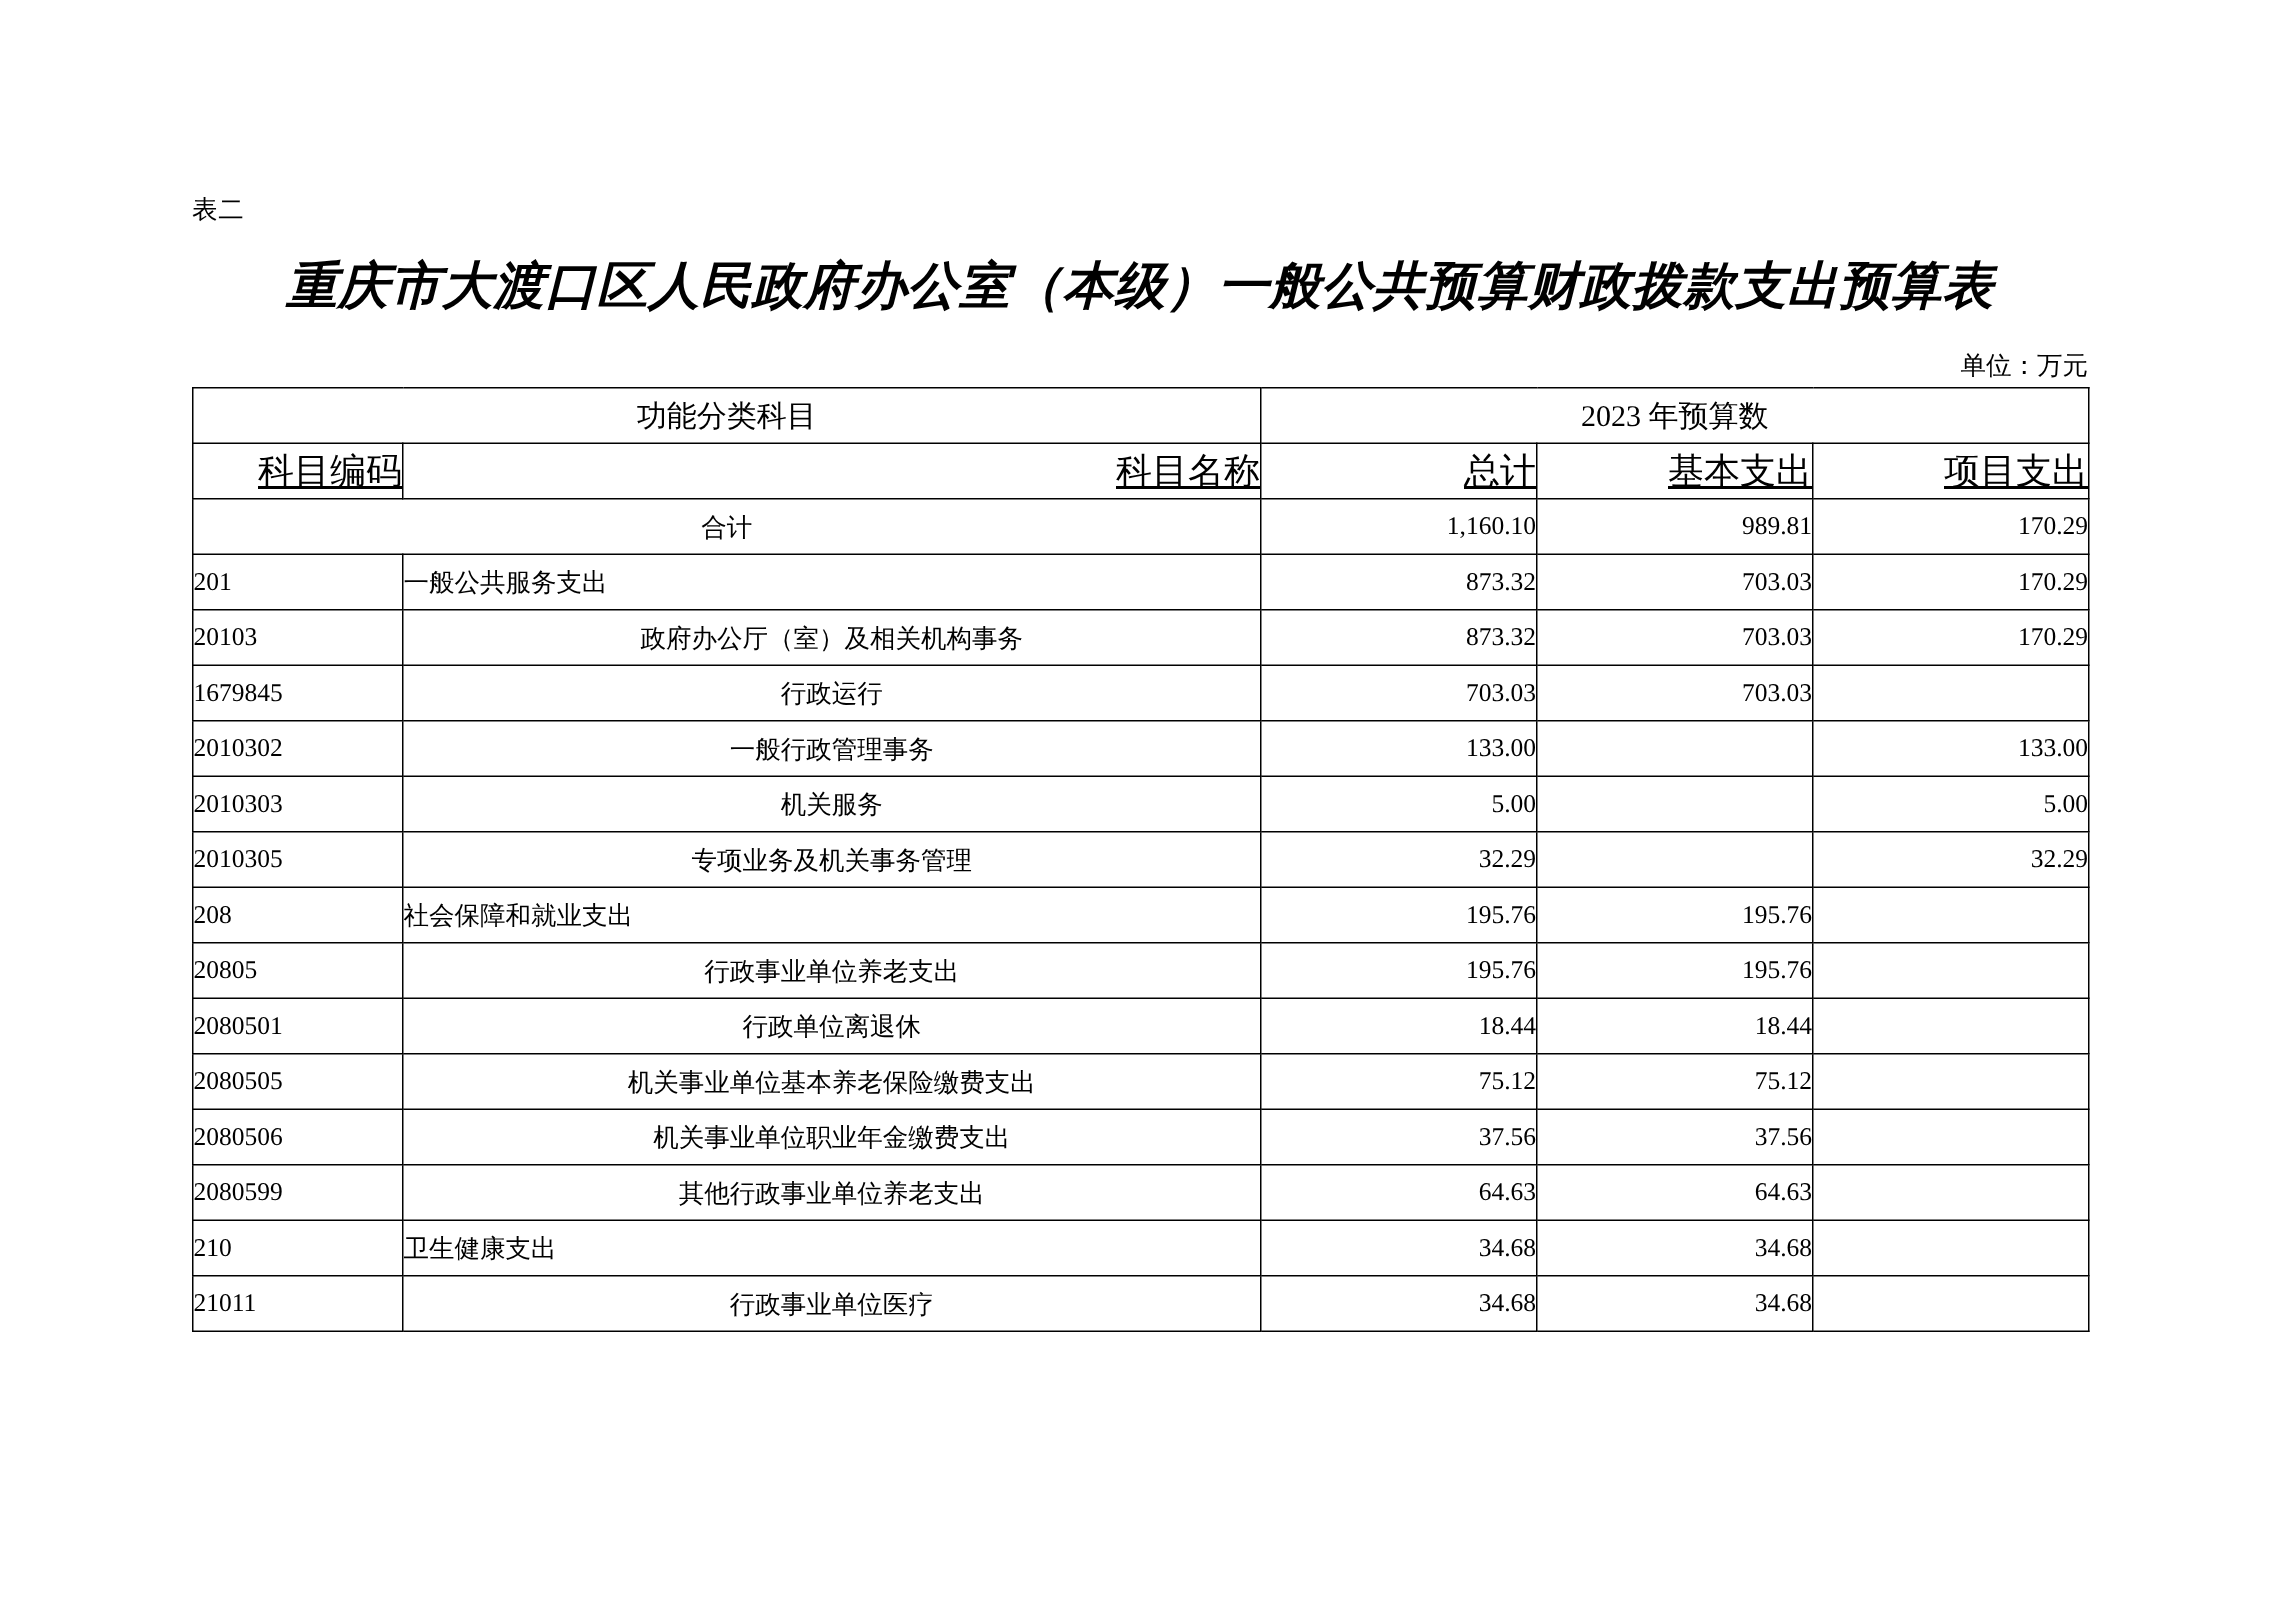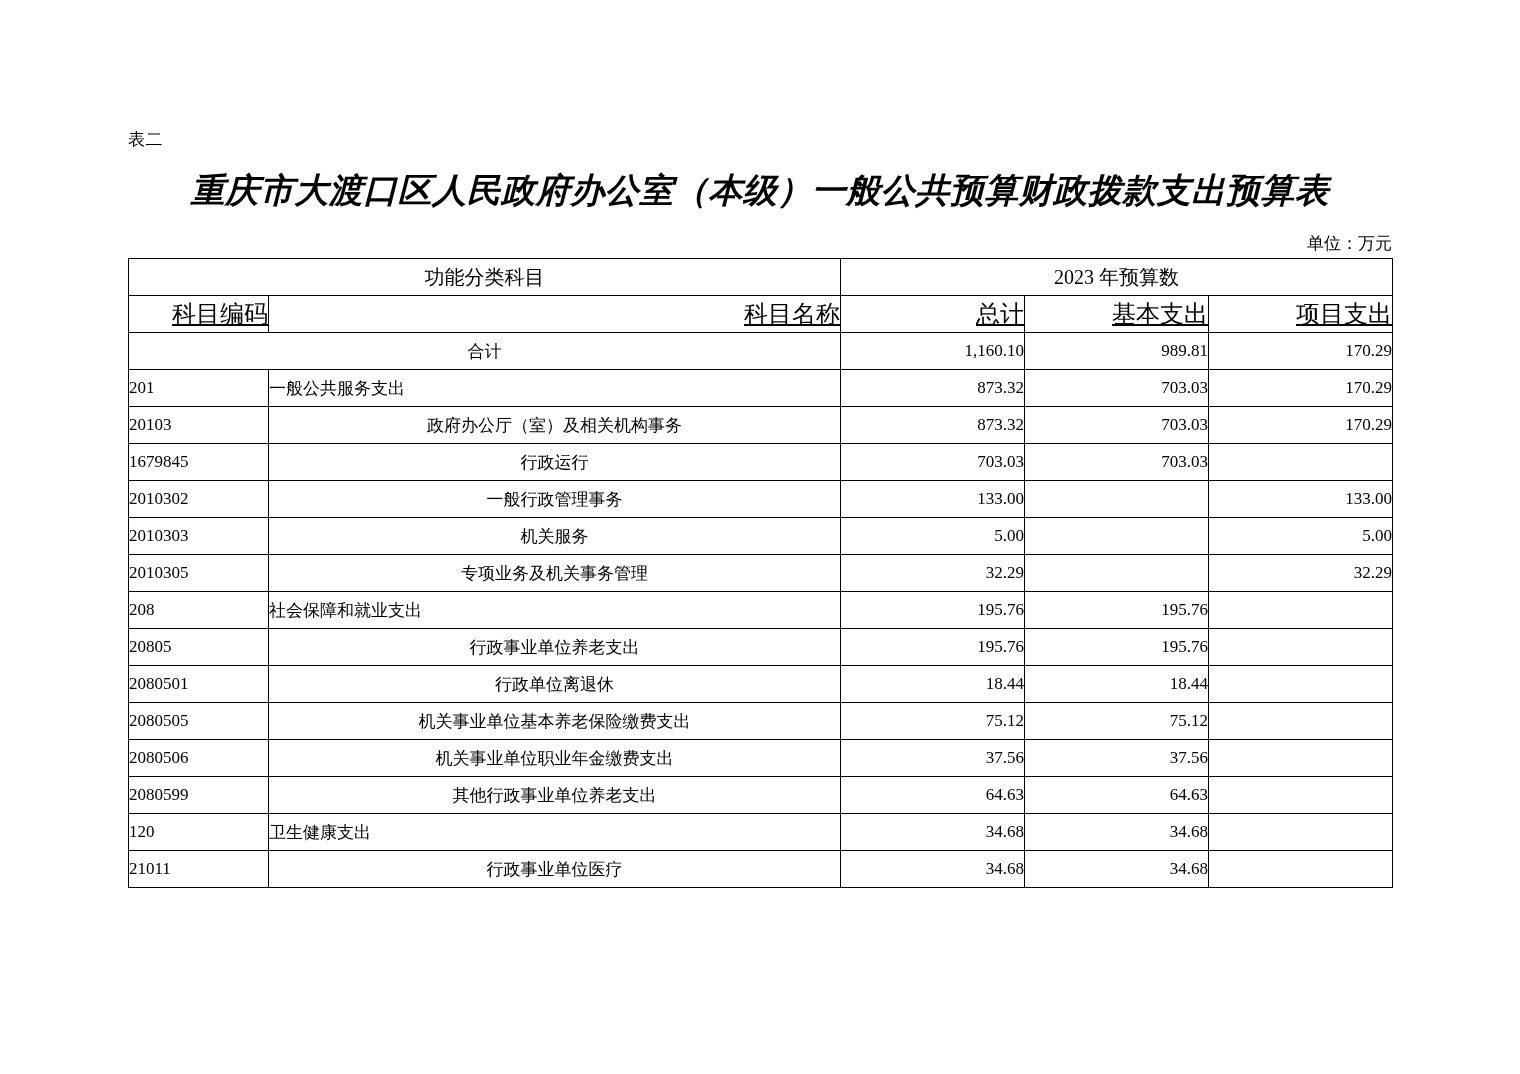--- a/index.html
+++ b/index.html
@@ -208,21 +208,21 @@
           <td class="num"></td>
         </tr>
         <tr>
           <td class="code-2">2080599</td>
           <td class="name-2">其他行政事业单位养老支出</td>
           <td class="num">64.63</td>
           <td class="num">64.63</td>
           <td class="num"></td>
         </tr>
         <tr>
-          <td class="code-0">120</td>
+          <td class="code-0">210</td>
           <td class="name-0">卫生健康支出</td>
           <td class="num">34.68</td>
           <td class="num">34.68</td>
           <td class="num"></td>
         </tr>
         <tr>
           <td class="code-1">21011</td>
           <td class="name-1">行政事业单位医疗</td>
           <td class="num">34.68</td>
           <td class="num">34.68</td>

